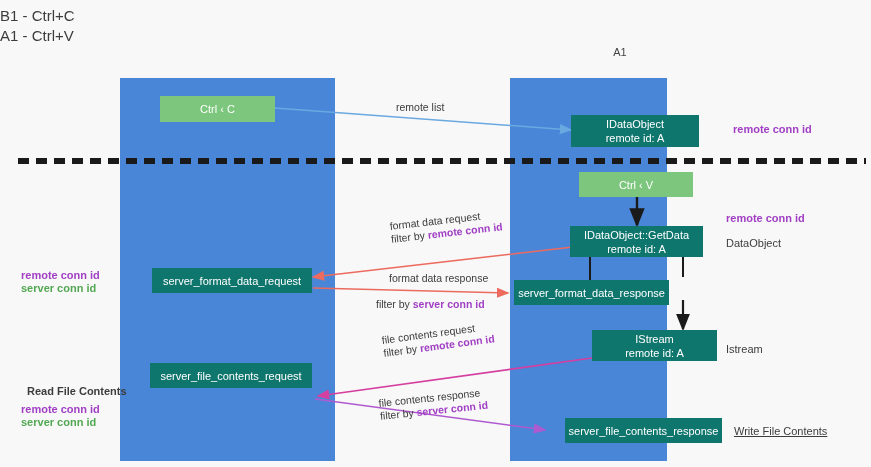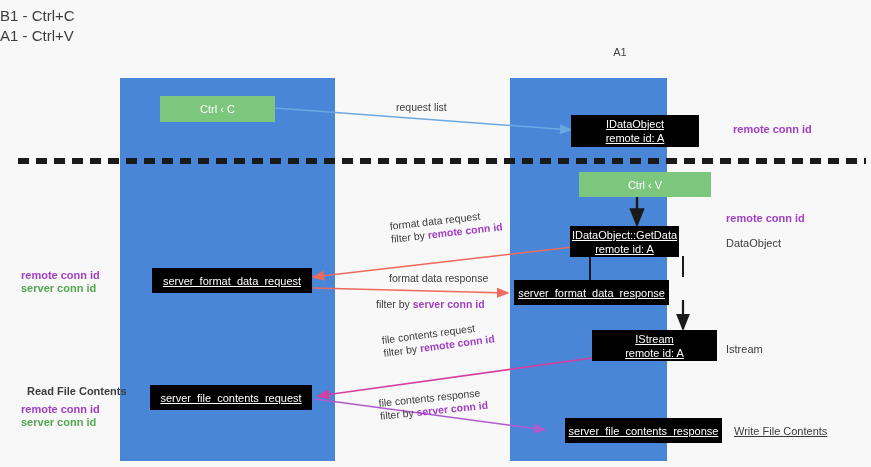--- a/index.html
+++ b/index.html
@@ -58,21 +58,21 @@
     flex-direction: column;
     align-items: center;
     justify-content: center;
     color: #ffffff;
     font-size: 11px;
     line-height: 14px;
     text-align: center;
     padding: 2px 4px;
   }
   .box.green { background: #7dc67d; }
-  .box.orange { background: #000000; text-decoration: underline; }
+  .box.orange { background: #0f766e; }
 
   .side-label {
     position: absolute;
     font-size: 11px;
     line-height: 14px;
     color: #3c3c3c;
   }
   .side-label.purple { color: #a13fc4; font-weight: bold; }
   .side-label.green  { color: #52a852; font-weight: bold; }
 
@@ -144,51 +144,51 @@
 
   <div class="box green" style="left:160px; top:96px; width:115px; height:26px;">
     <div>Ctrl ‹ C</div>
   </div>
 
   <div class="box orange" style="left:571px; top:115px; width:128px; height:32px;">
     <div>IDataObject</div>
     <div>remote id: A</div>
   </div>
 
-  <div class="box green" style="left:579px; top:172px; width:132px; height:25px;">
+  <div class="box green" style="left:579px; top:172px; width:114px; height:25px;">
     <div>Ctrl ‹ V</div>
   </div>
 
-  <div class="box orange" style="left:570px; top:226px; width:109px; height:31px;">
+  <div class="box orange" style="left:570px; top:226px; width:133px; height:31px;">
     <div>IDataObject::GetData</div>
     <div>remote id: A</div>
   </div>
 
   <div class="box orange" style="left:514px; top:280px; width:155px; height:25px;">
     <div>server_format_data_response</div>
   </div>
 
   <div class="box orange" style="left:152px; top:268px; width:160px; height:25px;">
     <div>server_format_data_request</div>
   </div>
 
   <div class="box orange" style="left:592px; top:330px; width:125px; height:31px;">
     <div>IStream</div>
     <div>remote id: A</div>
   </div>
 
-  <div class="box orange" style="left:150px; top:385px; width:162px; height:25px;">
+  <div class="box orange" style="left:150px; top:363px; width:162px; height:25px;">
     <div>server_file_contents_request</div>
   </div>
 
   <div class="box orange" style="left:549px; top:418px; width:157px; height:25px;margin-left:16px;">
     <div>server_file_contents_response</div>
   </div>
 
-  <div class="edge-label" style="left:396px; top:101px;">request list</div>
+  <div class="edge-label" style="left:396px; top:101px;">remote list</div>
 
   <div class="edge-label" style="left:389px; top:220px; transform: rotate(-6.5deg); transform-origin: left top;">
     <div>format data request</div>
     <div><span class="plain">filter by </span><span class="hl-purple">remote conn id</span></div>
   </div>
 
   <div class="edge-label" style="left:389px; top:272px;text-align:right;">format data response</div>
 
   <div class="edge-label" style="left:376px; top:298px;"><span class="plain">filter by </span><span class="hl-purple">server conn id</span></div>
 

